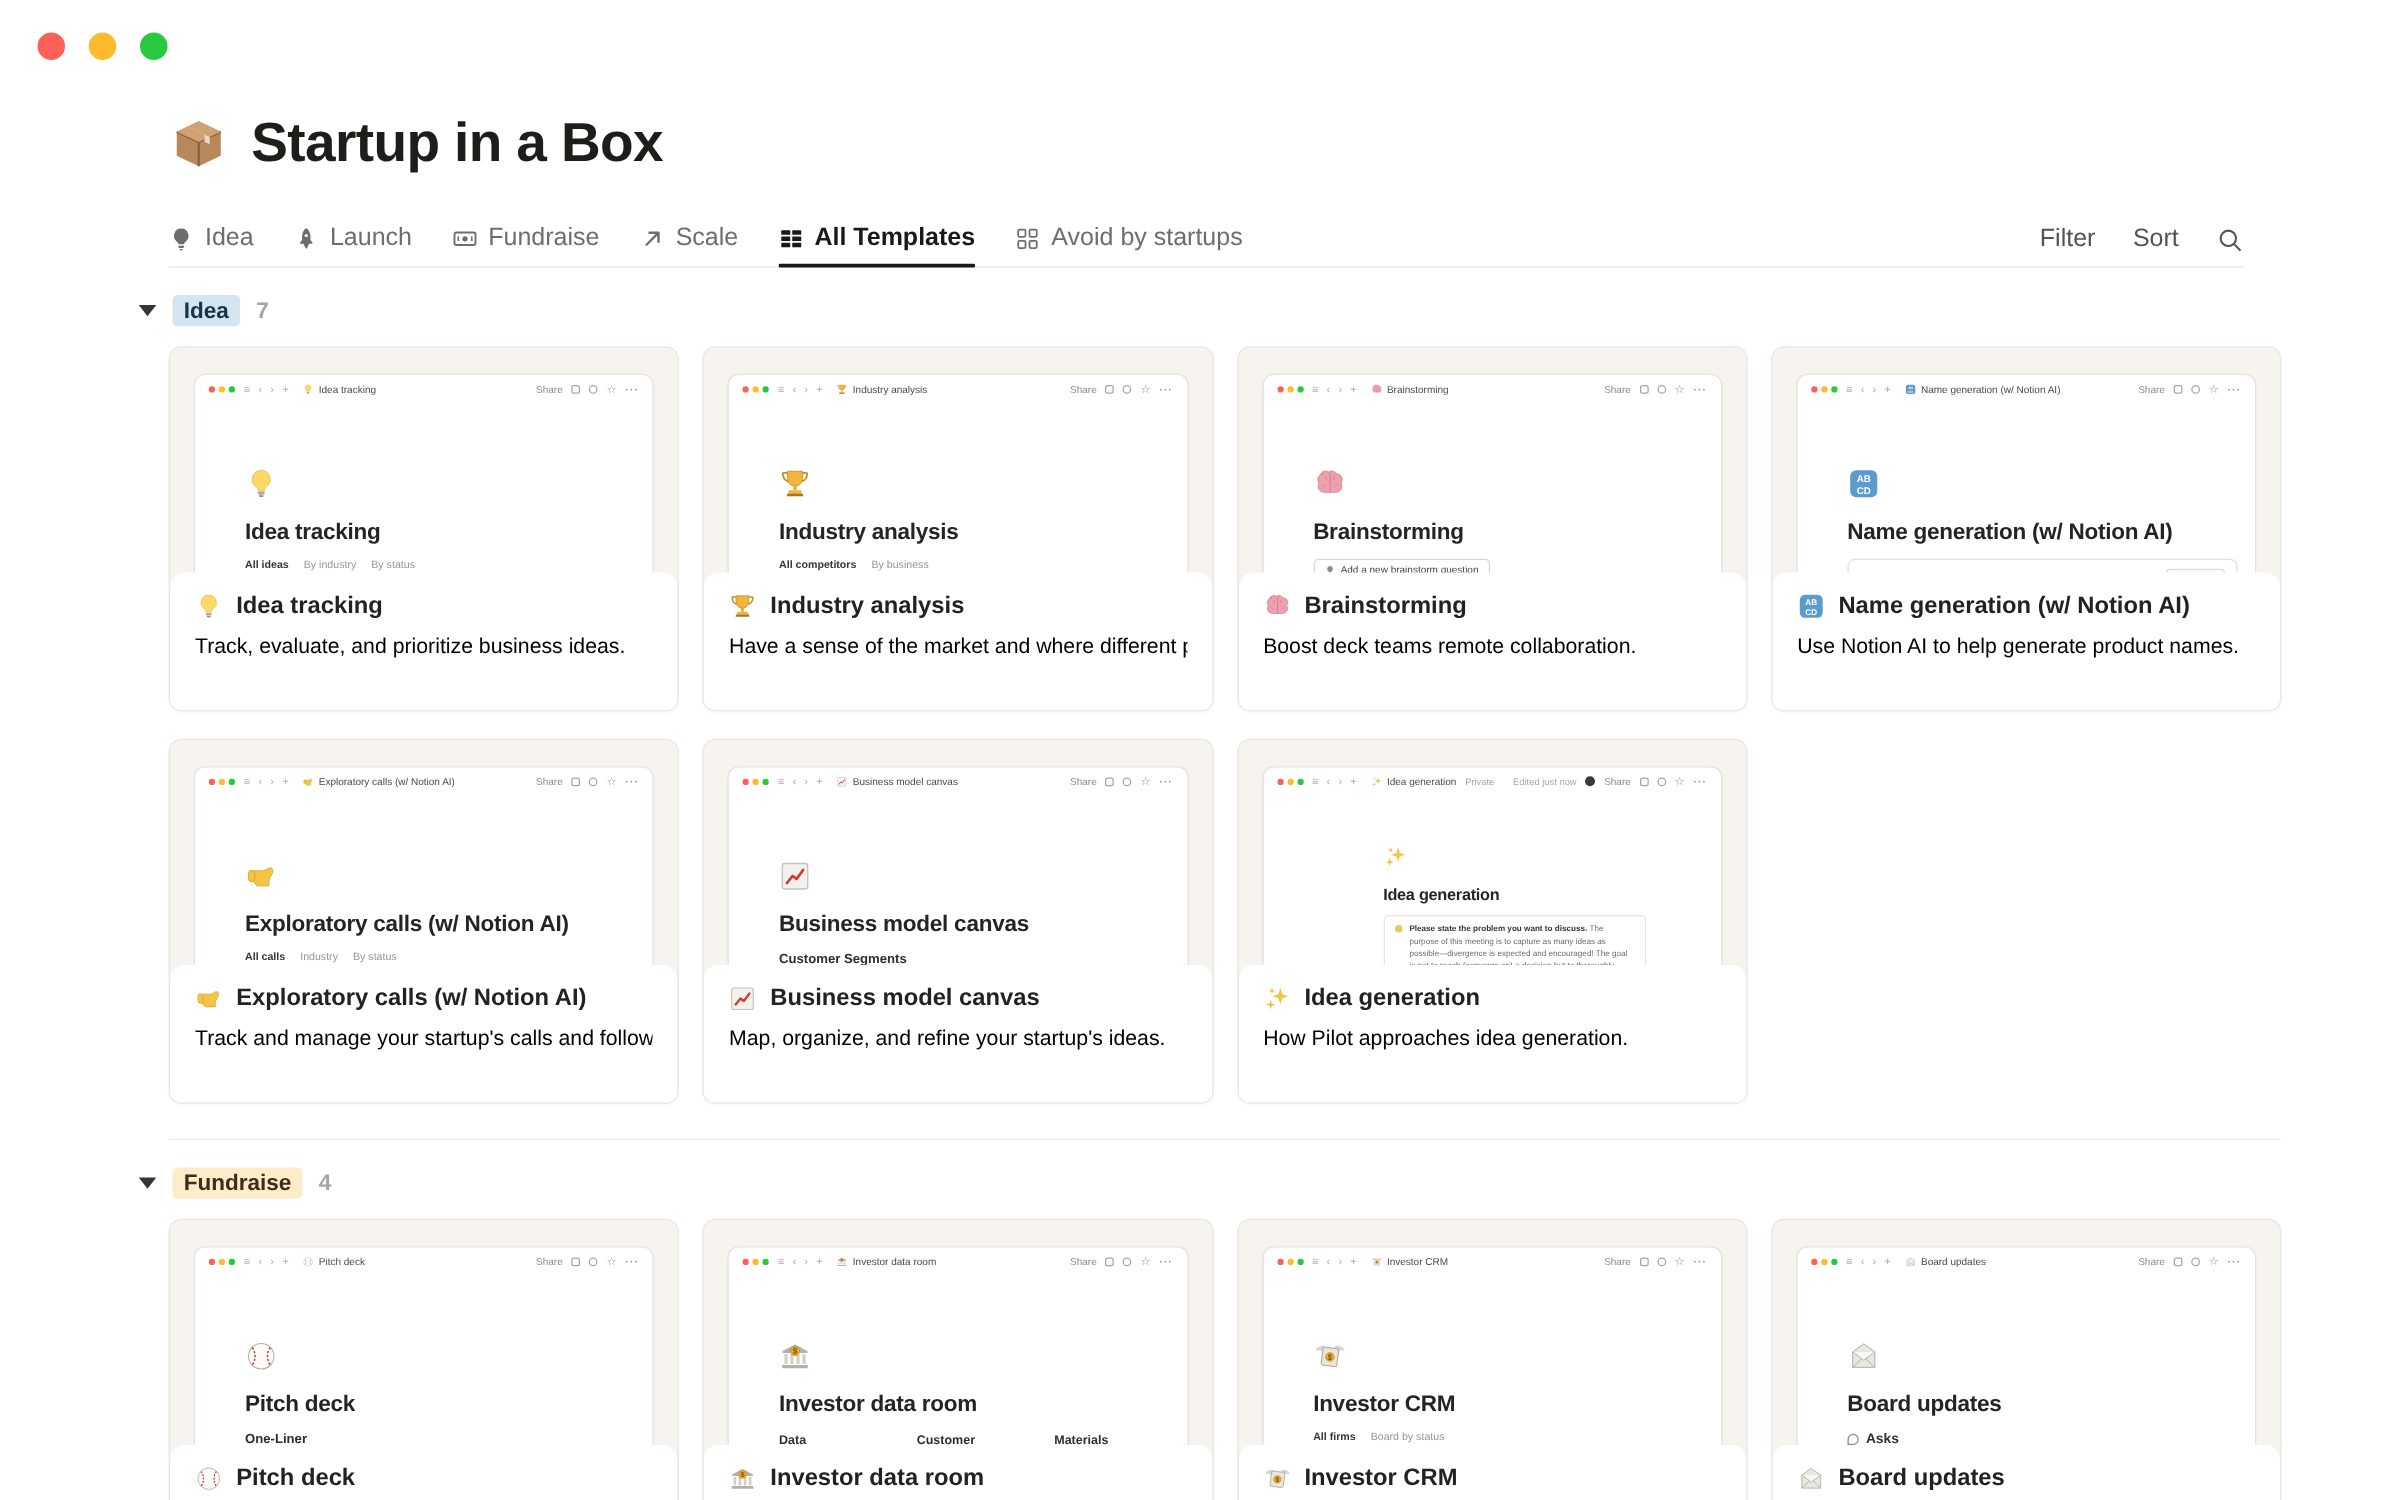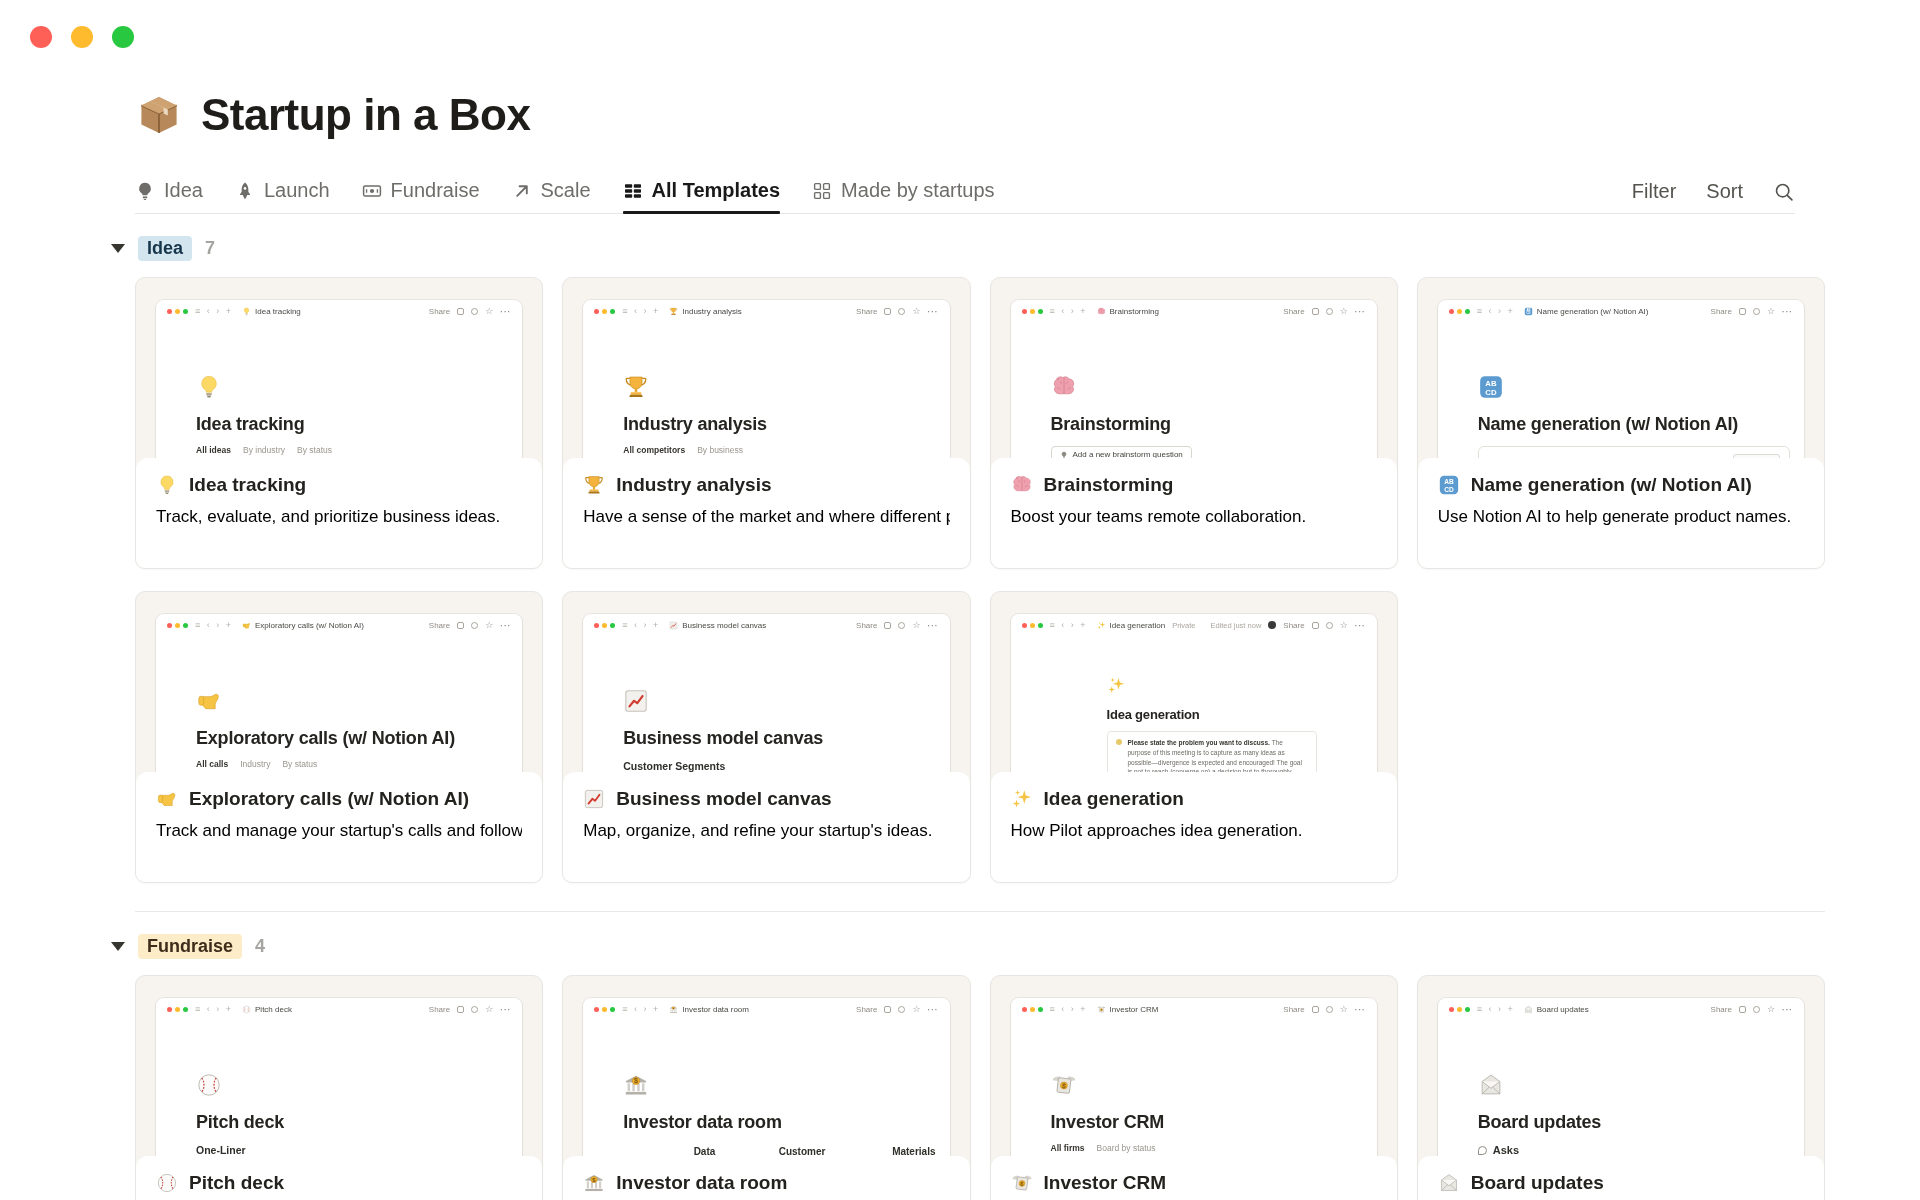--- a/index.html
+++ b/index.html
@@ -89,21 +89,21 @@
   .h2-icn { width:9px; height:9px; border:1px solid #8f8b84; border-radius:50% 50% 50% 0; flex:none; }
   .b-text { font-size:8px; color:#84827b; margin-top:6px; line-height:1.4; }
   .b-text.italic { font-style:italic; }
   .b-callout { margin-top:9px; border:1px solid #e7e4df; border-radius:4px; padding:6px 8px;
     font-size:7px; line-height:1.5; color:#6c6a64; display:flex; gap:6px; }
   .co-b { font-weight:700; color:#37352f; }
   .co-bulb { width:6px; height:6px; border-radius:50%; background:#e7c96a; flex:none; margin-top:1px; }
   .b-cols { display:flex; gap:18px; margin-top:13px; }
   .b-col { flex:1; }
   .b-col-h { font-size:10px; font-weight:700; color:#2f2e2a; border-bottom:1px solid #e7e5e0;
-    padding-bottom:5px; margin-bottom:6px;text-align:right; }
+    padding-bottom:5px; margin-bottom:6px; }
 
   
   .win.compact .win-body { padding:8px 60px 0 96px; }
   .win.compact .b-emoji { margin-top:32px; }
   .win.compact .b-emoji .icn { width:19px !important; height:19px !important; }
   .win.compact .b-title { font-size:13px; margin-top:8px; }
   .win.compact .b-callout { font-size:6.5px; }
 
   .icn { display:inline-block; flex:none; }
   .icn svg { width:100%; height:100%; display:block; }
@@ -189,21 +189,21 @@
             <span class="icn" style="width: 20px; height: 20px;">
               <svg viewBox="0 0 20 20">
                 <g fill="none" stroke="currentColor" stroke-width="1.4">
                   <rect x="2.6" y="2.6" width="5.8" height="5.8" rx="1"></rect>
                   <rect x="11.6" y="2.6" width="5.8" height="5.8" rx="1"></rect>
                   <rect x="2.6" y="11.6" width="5.8" height="5.8" rx="1"></rect>
                   <rect x="11.6" y="11.6" width="5.8" height="5.8" rx="1"></rect>
                 </g>
               </svg>
             </span>
-            <span>Made by startups</span>
+            <span>Avoid by startups</span>
           </div>
         </div>
       <div class="nav-right">
         <span class="ctl">Filter</span>
         <span class="ctl">Sort</span>
         <span class="icn search-ctl" id="search-icon">
             <svg viewBox="0 0 20 20">
               <circle cx="8.8" cy="8.8" r="5.6" fill="none" stroke="currentColor" stroke-width="1.5"></circle>
               <path d="M13 13l4.2 4.2" stroke="currentColor" stroke-width="1.5" stroke-linecap="round"></path>
             </svg>
@@ -381,21 +381,21 @@
             <div class="foot">
               <div class="foot-title-row">
                 <span class="icn" style="width: 22px; height: 22px;">
                   <svg viewBox="0 0 24 24">
                     <path d="M7.3 4.6C4.7 4.6 3 6.5 3 8.8c0 1 .3 2 1 2.7-.5.7-.8 1.5-.8 2.4 0 2.5 2 4.4 4.7 4.4h8.2c2.7 0 4.7-1.9 4.7-4.4 0-.9-.3-1.7-.8-2.4.7-.7 1-1.7 1-2.7 0-2.3-1.7-4.2-4.3-4.2-.7-1.2-2.1-2-3.6-2-.9 0-1.6.3-2.1.8-.5-.5-1.2-.8-2.1-.8-1.5 0-2.9.8-3.6 2z" fill="#efa0ae" stroke="#d57b8c" stroke-width=".6"></path>
                     <path d="M12 3.4v14.9M8.2 6.7c.9.5 1.3 1.5 1 2.6M15.8 6.7c-.9.5-1.3 1.5-1 2.6M6 12.6c1.1 0 1.9.7 2.1 1.7M18 12.6c-1.1 0-1.9.7-2.1 1.7" fill="none" stroke="#d57b8c" stroke-width=".7"></path>
                   </svg>
                 </span>
                 <span class="foot-title">Brainstorming</span>
               </div>
-              <div class="foot-desc">Boost your teams remote collaboration.</div>
+              <div class="foot-desc">Boost deck teams remote collaboration.</div>
             </div>
           </div>
           <div class="card">
             <div class="thumb">
               <div class="win">
                 <div class="chrome">
                   <span class="cdots">
                     <span class="cdot" style="background: rgb(254, 95, 87);"></span>
                     <span class="cdot" style="background: rgb(254, 187, 46);"></span>
                     <span class="cdot" style="background: rgb(40, 200, 64);"></span>

